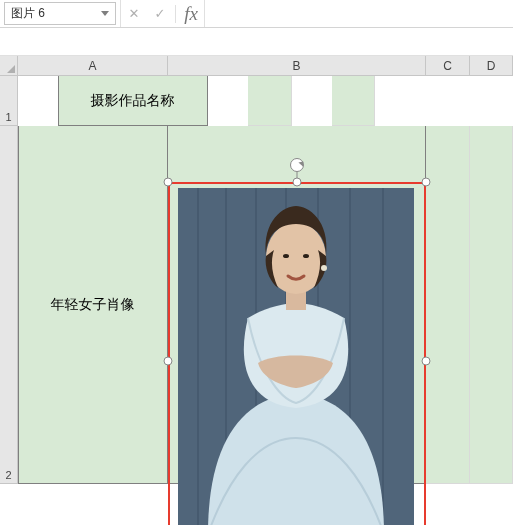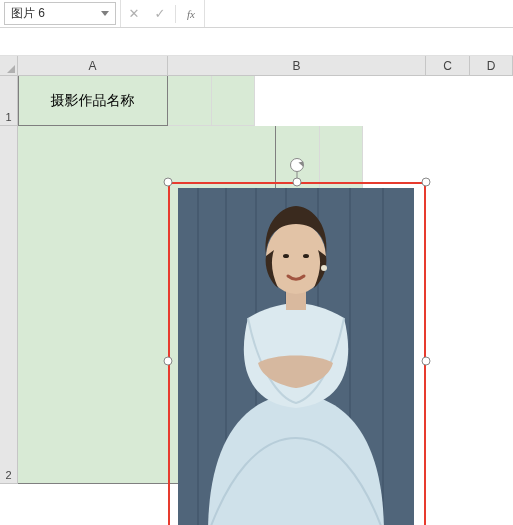--- a/index.html
+++ b/index.html
@@ -58,21 +58,21 @@
   .fb-sep {
     width: 1px;
     height: 18px;
     background: #e0e0e0;
     margin: 0 2px;
   }
   .fx {
     font-style: italic;
     font-family: "Times New Roman", serif;
     color: #777;
-    font-size: 11px;
+    font-size: 19px;
   }
   .fb-input {
     flex: 1;
     border-left: 1px solid #e0e0e0;
     padding-left: 8px;
     display: flex;
     align-items: center;
     color: #444;
   }
 
@@ -169,21 +169,21 @@
   .cell {
     border-right: 1px solid #d9d9d9;
     border-bottom: 1px solid #d9d9d9;
     display: flex;
     align-items: center;
     justify-content: center;
     color: #000;
     font-size: 14px;
     overflow: hidden;
   }
-  .row.r1 .cell { height: var(--row-1); }
+  .row.r1 .cell { height: var(--row-1); margin-left: 40px; }
   .row.r2 .cell { height: var(--row-2); }
   .cell.A { width: var(--col-A); }
   .cell.B { width: var(--col-B); }
   .cell.C { width: var(--col-C); }
   .cell.D { width: var(--col-D); }
 
   .fill { background: #d8ead5; }
   .thick-r { border-right: 1px solid #7f7f7f; }
   .thick-b { border-bottom: 1px solid #7f7f7f; }
   .thick-t { box-shadow: inset 0 1px 0 #7f7f7f; }
@@ -316,20 +316,23 @@
 
   <div class="cells">
     <div class="row r1">
       <div class="cell A fill thick-r thick-b thick-t thick-l">
           <span>摄影作品名称</span>
         </div>
       <div class="cell C fill"></div>
       <div class="cell D fill"></div>
     </div>
     <div class="row r2">
+      <div class="cell A fill thick-r thick-b thick-l">
+          <span>年轻女子肖像</span>
+        </div>
       <div class="cell B fill thick-r thick-b"></div>
       <div class="cell C fill"></div>
       <div class="cell D fill"></div>
     </div>
   </div>
 
   <div class="pic-wrap">
     <div class="photo">
       <svg viewBox="0 0 236 346" preserveAspectRatio="none">
 

